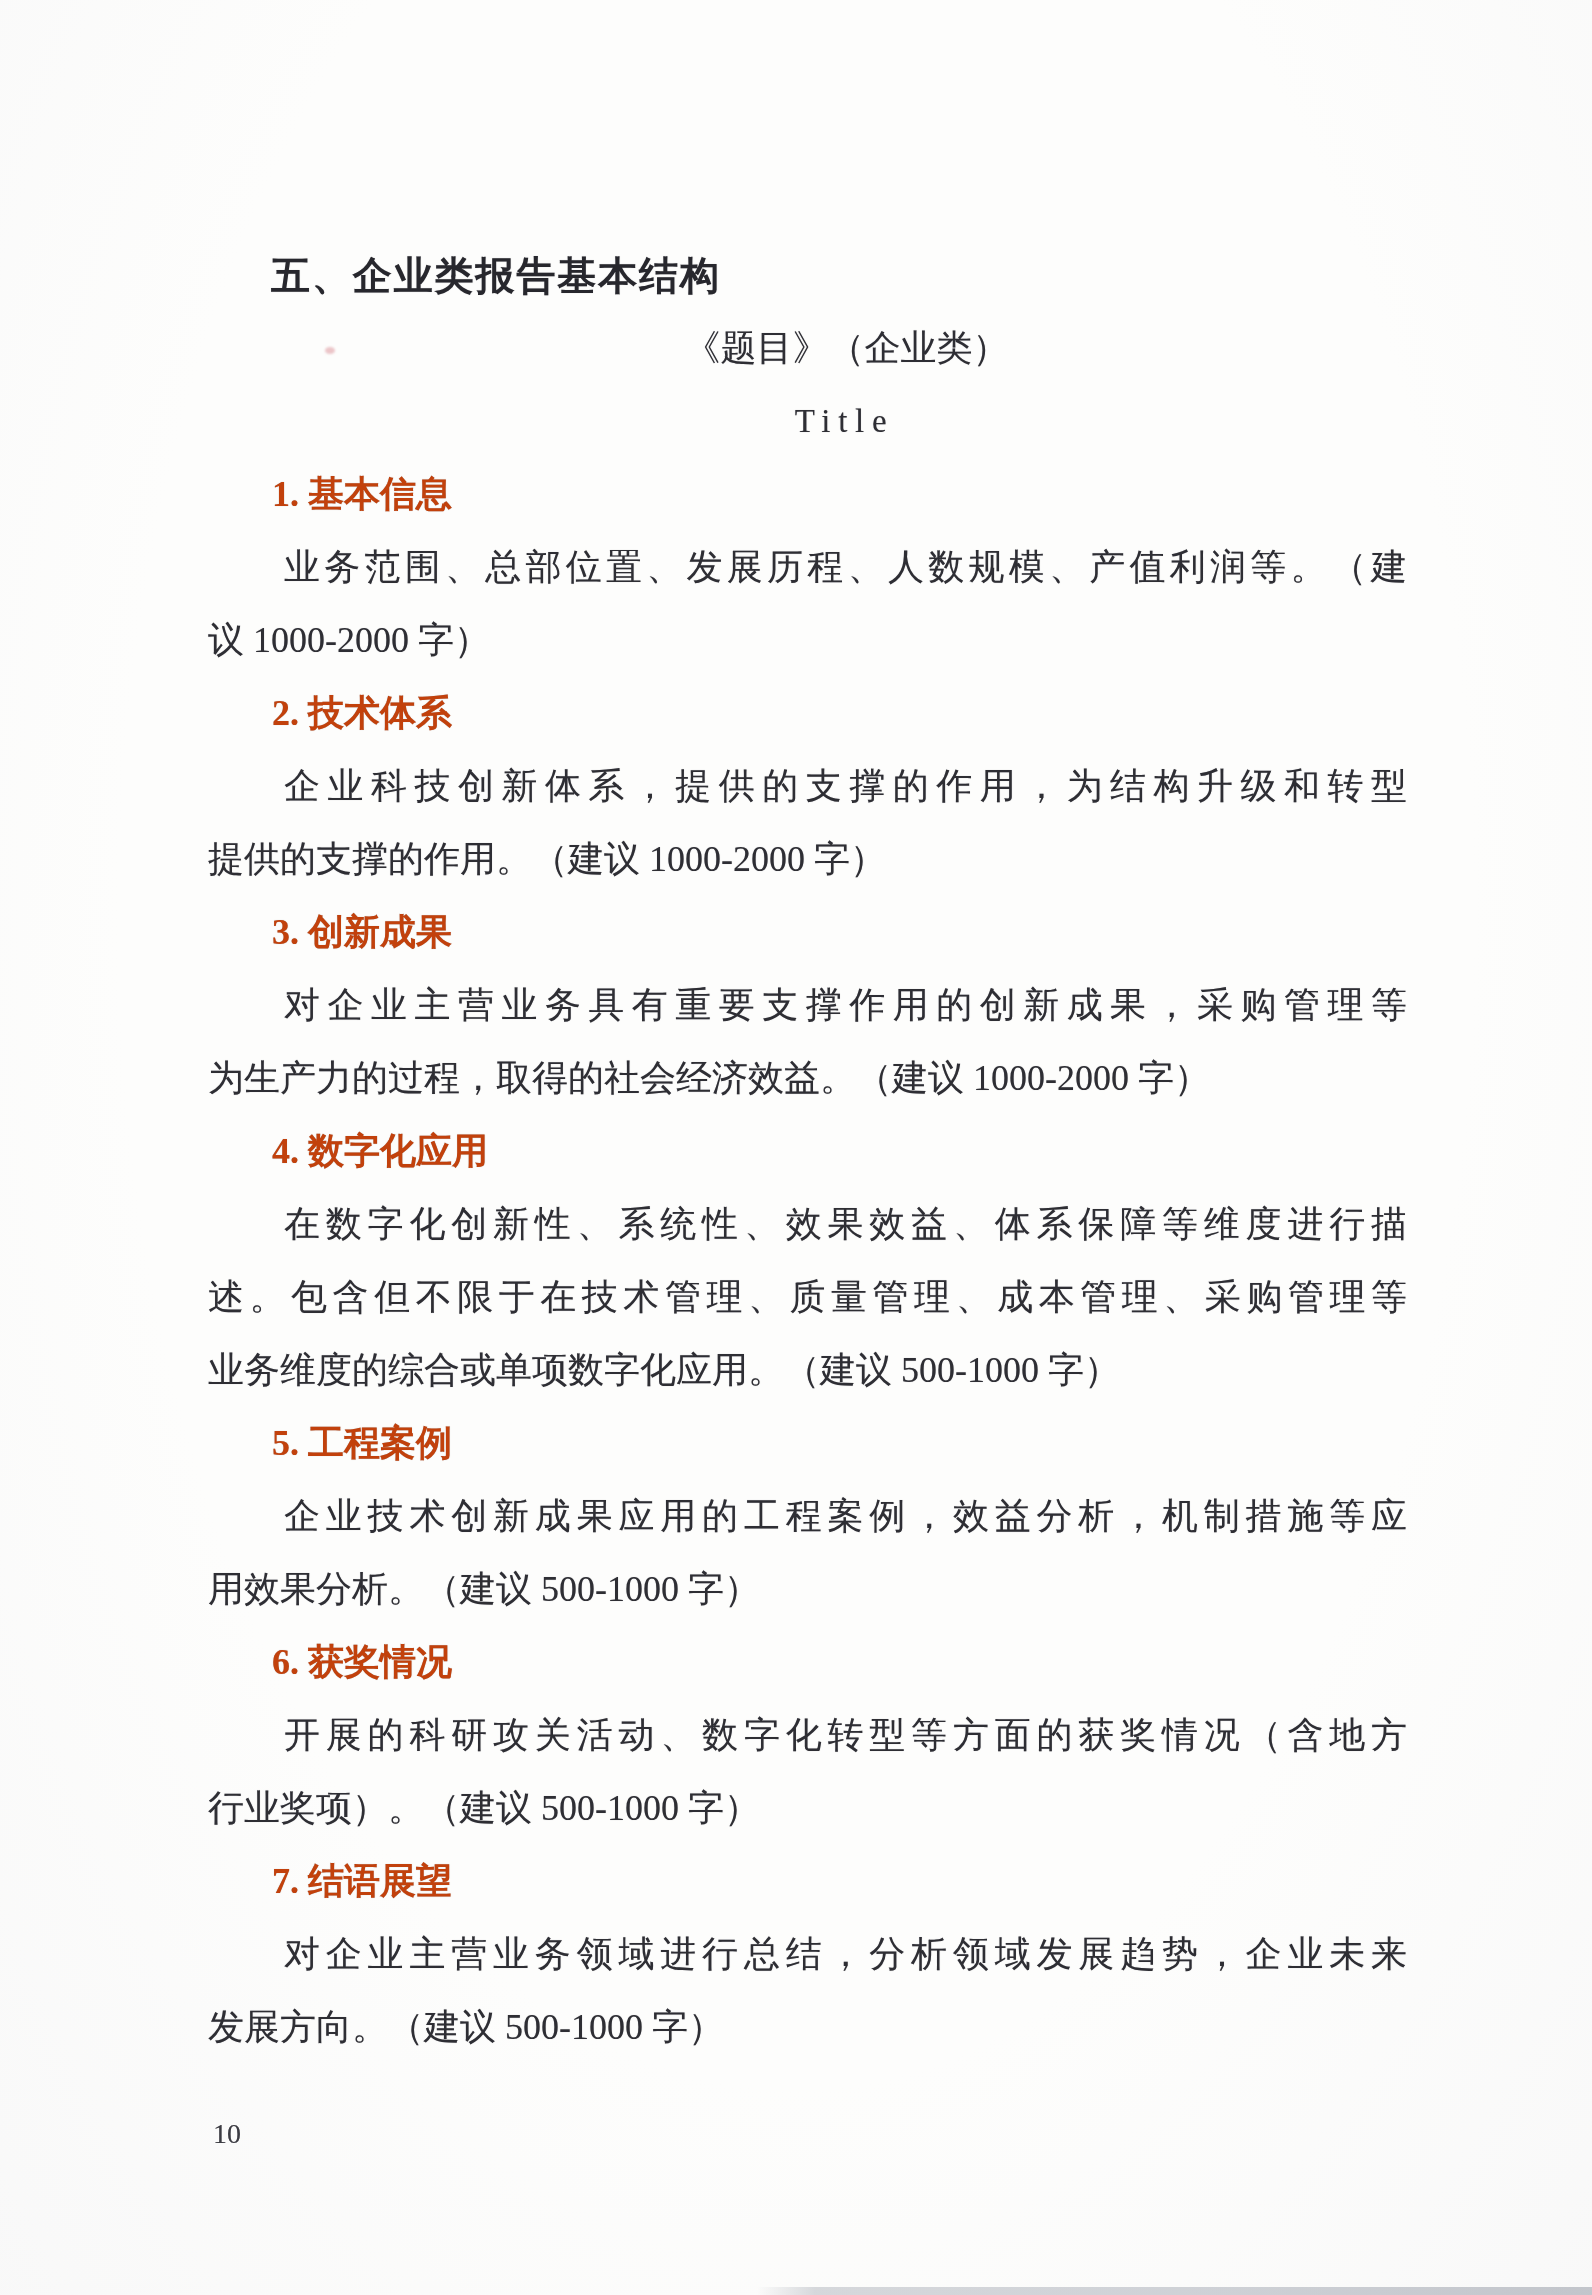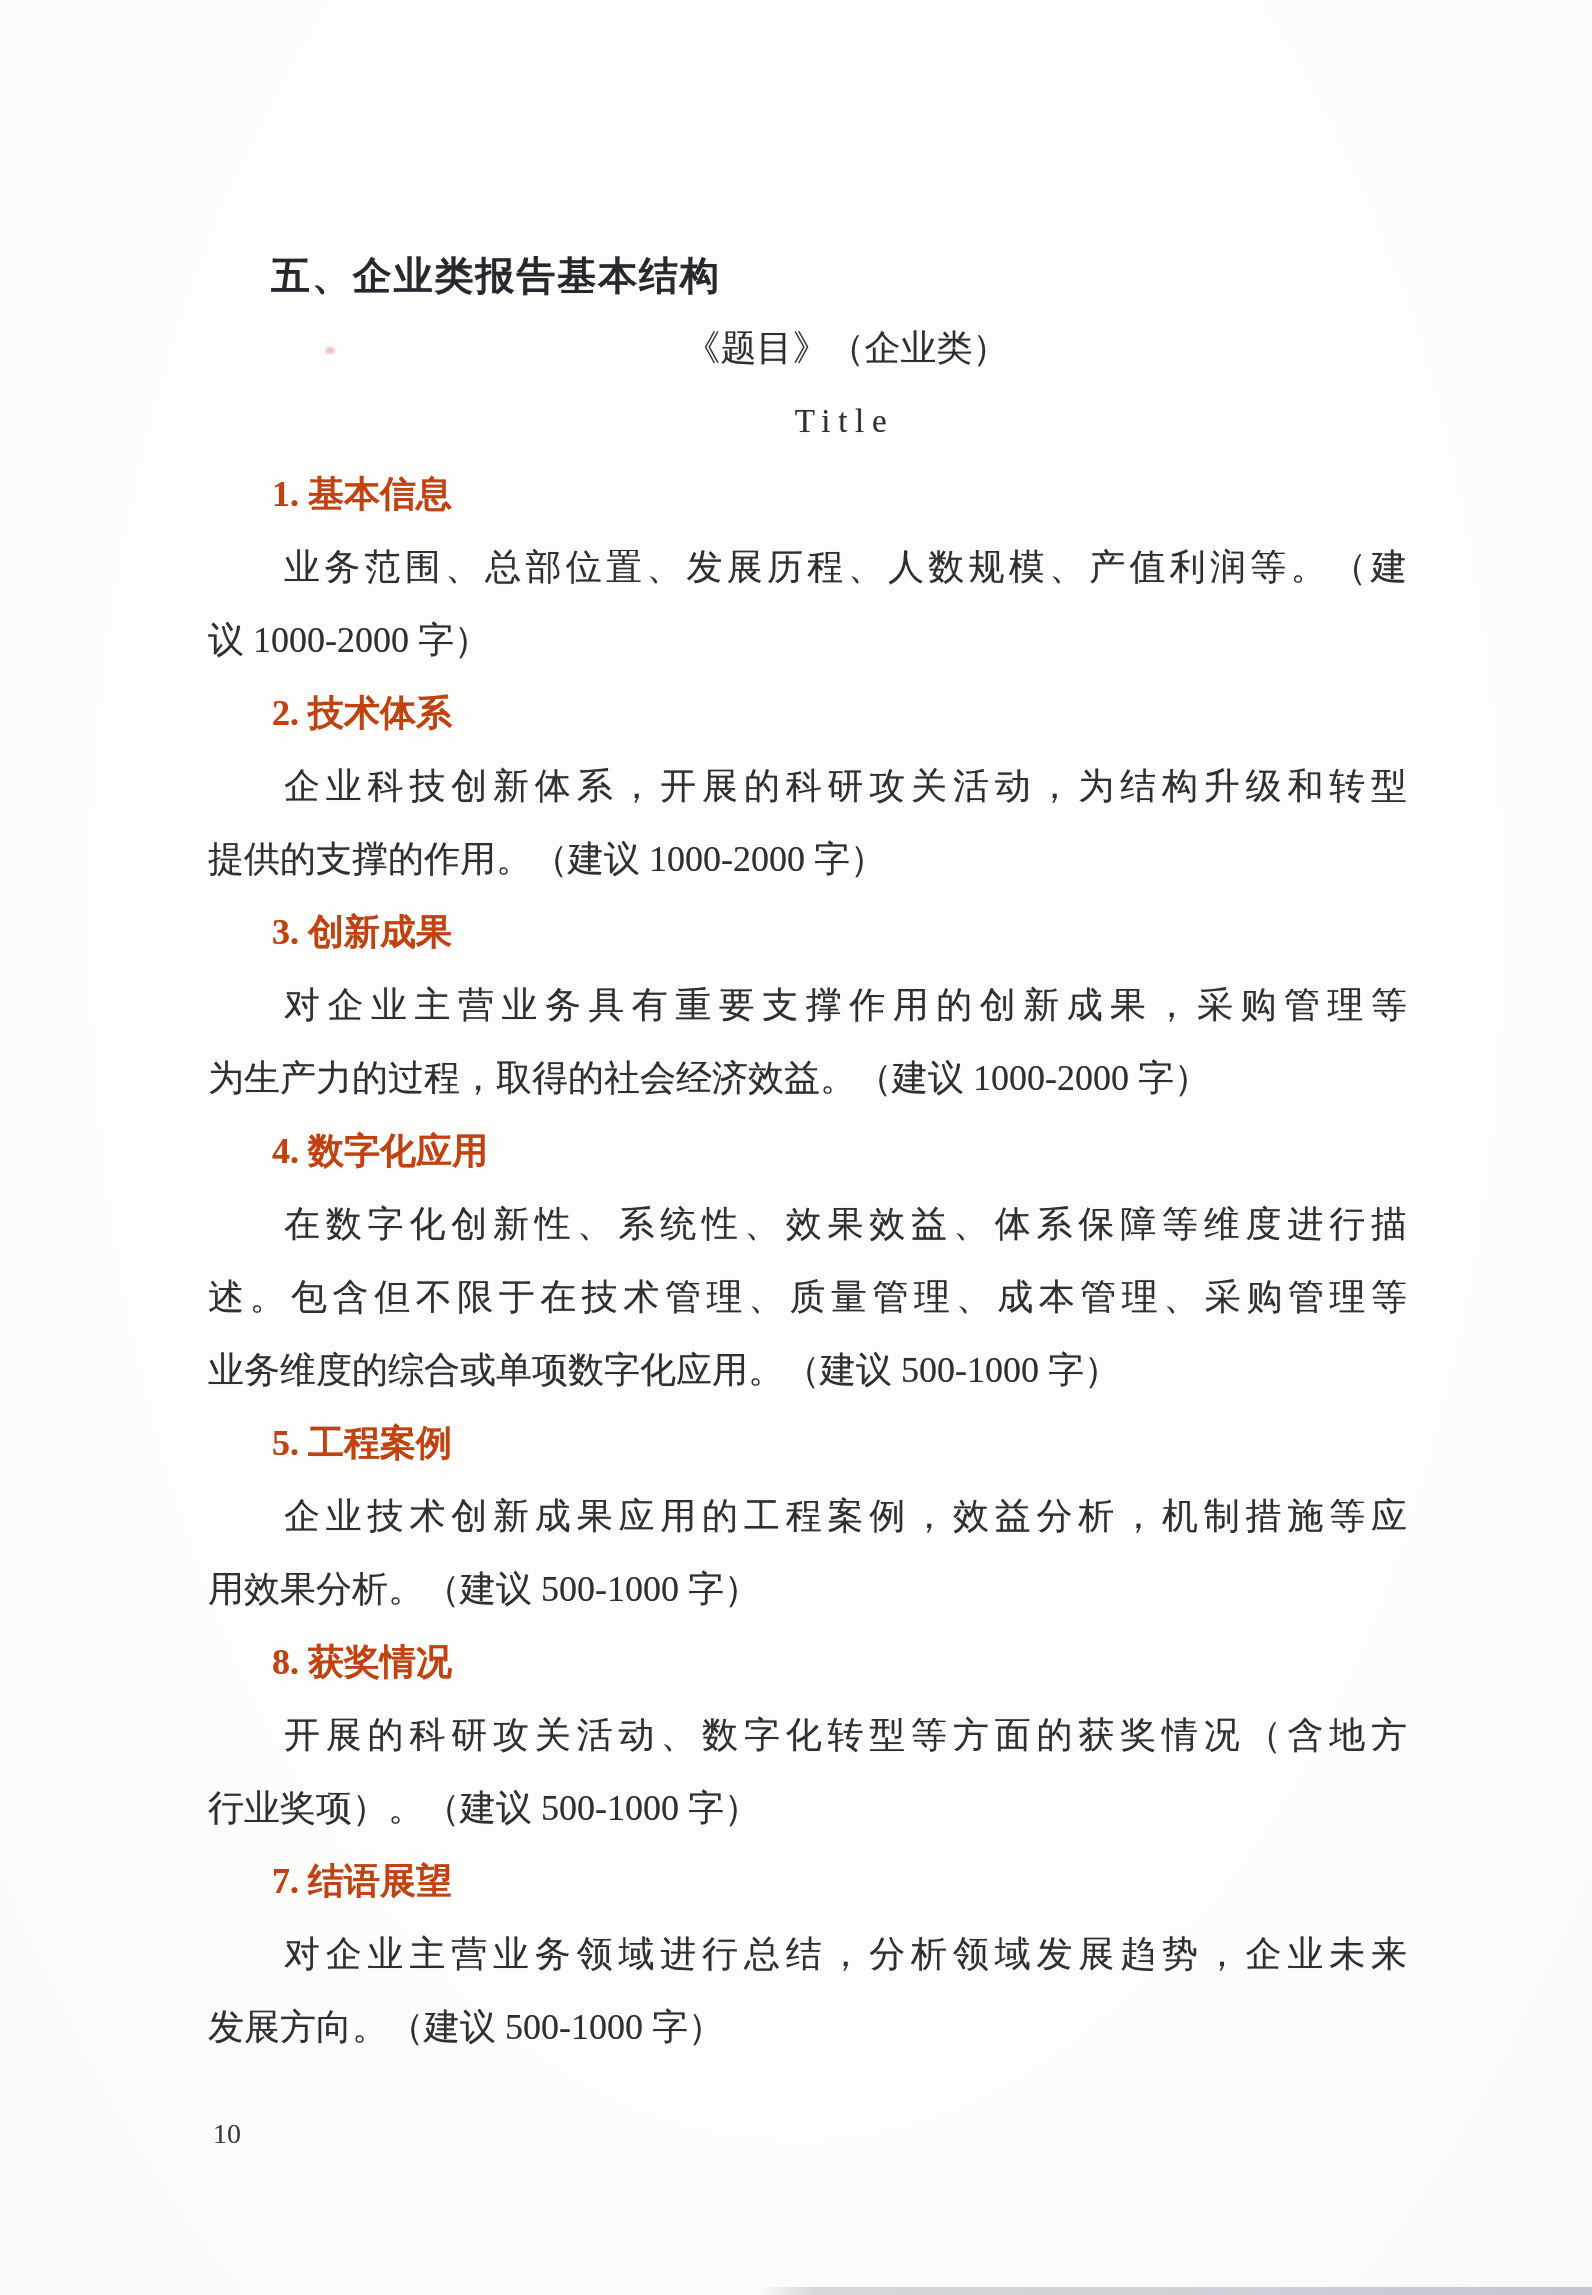--- a/index.html
+++ b/index.html
@@ -113,41 +113,41 @@
   <div class="line subtitle">《题目》（企业类）</div>
   <div class="line title-en">Title</div>
   <div id="sections">
       <section>
         <div class="line sec-title">1. 基本信息</div>
         <div class="line body-line indent just">业务范围、总部位置、发展历程、人数规模、产值利润等。（建</div>
         <div class="line body-line">议 1000-2000 字）</div>
       </section>
       <section>
         <div class="line sec-title">2. 技术体系</div>
-        <div class="line body-line indent just">企业科技创新体系，开展的科研攻关活动，为结构升级和转型</div>
+        <div class="line body-line indent just">企业科技创新体系，提供的支撑的作用，为结构升级和转型</div>
         <div class="line body-line">提供的支撑的作用。（建议 1000-2000 字）</div>
       </section>
       <section>
         <div class="line sec-title">3. 创新成果</div>
         <div class="line body-line indent just">对企业主营业务具有重要支撑作用的创新成果，采购管理等</div>
         <div class="line body-line">为生产力的过程，取得的社会经济效益。（建议 1000-2000 字）</div>
       </section>
       <section>
         <div class="line sec-title">4. 数字化应用</div>
         <div class="line body-line indent just">在数字化创新性、系统性、效果效益、体系保障等维度进行描</div>
         <div class="line body-line just">述。包含但不限于在技术管理、质量管理、成本管理、采购管理等</div>
         <div class="line body-line">业务维度的综合或单项数字化应用。（建议 500-1000 字）</div>
       </section>
       <section>
         <div class="line sec-title">5. 工程案例</div>
         <div class="line body-line indent just">企业技术创新成果应用的工程案例，效益分析，机制措施等应</div>
         <div class="line body-line">用效果分析。（建议 500-1000 字）</div>
       </section>
       <section>
-        <div class="line sec-title">8. 获奖情况</div>
+        <div class="line sec-title">6. 获奖情况</div>
         <div class="line body-line indent just">开展的科研攻关活动、数字化转型等方面的获奖情况（含地方</div>
         <div class="line body-line">行业奖项）。（建议 500-1000 字）</div>
       </section>
       <section>
         <div class="line sec-title">7. 结语展望</div>
         <div class="line body-line indent just">对企业主营业务领域进行总结，分析领域发展趋势，企业未来</div>
         <div class="line body-line">发展方向。（建议 500-1000 字）</div>
       </section>
     </div>
 </div>

